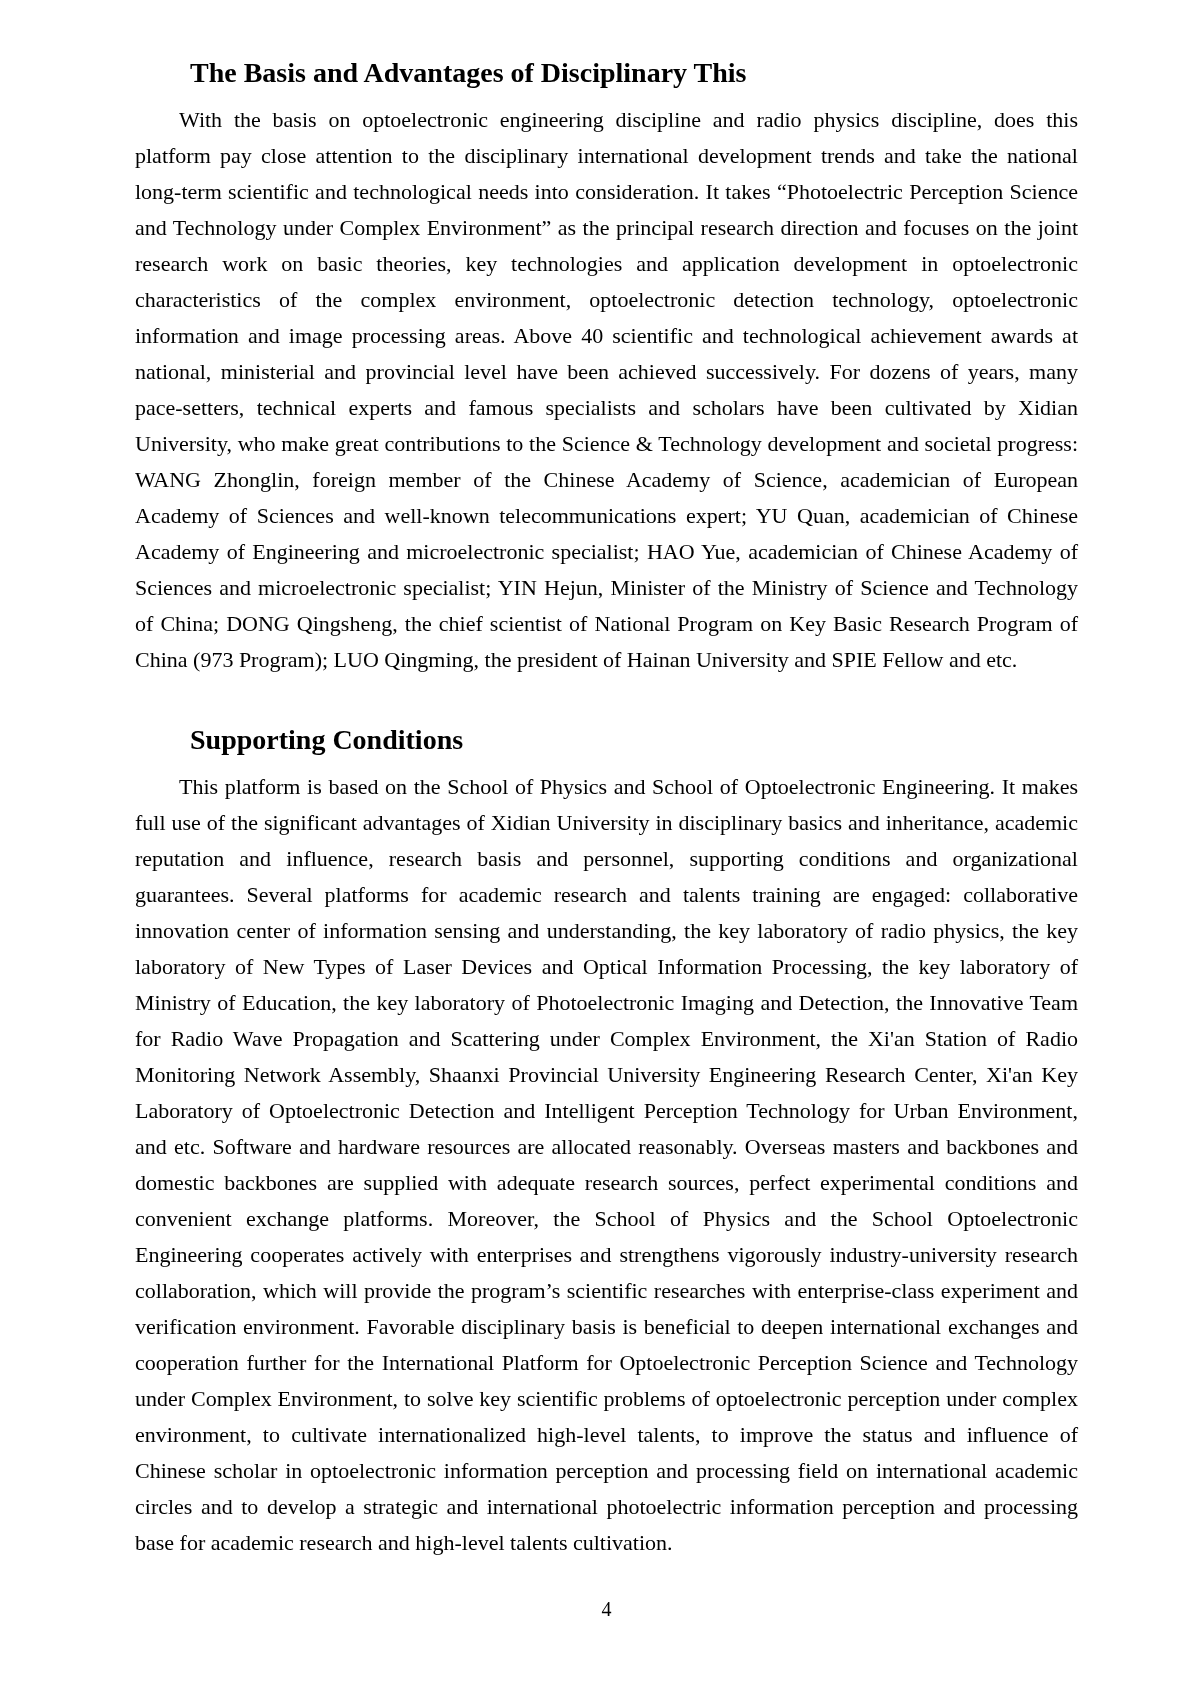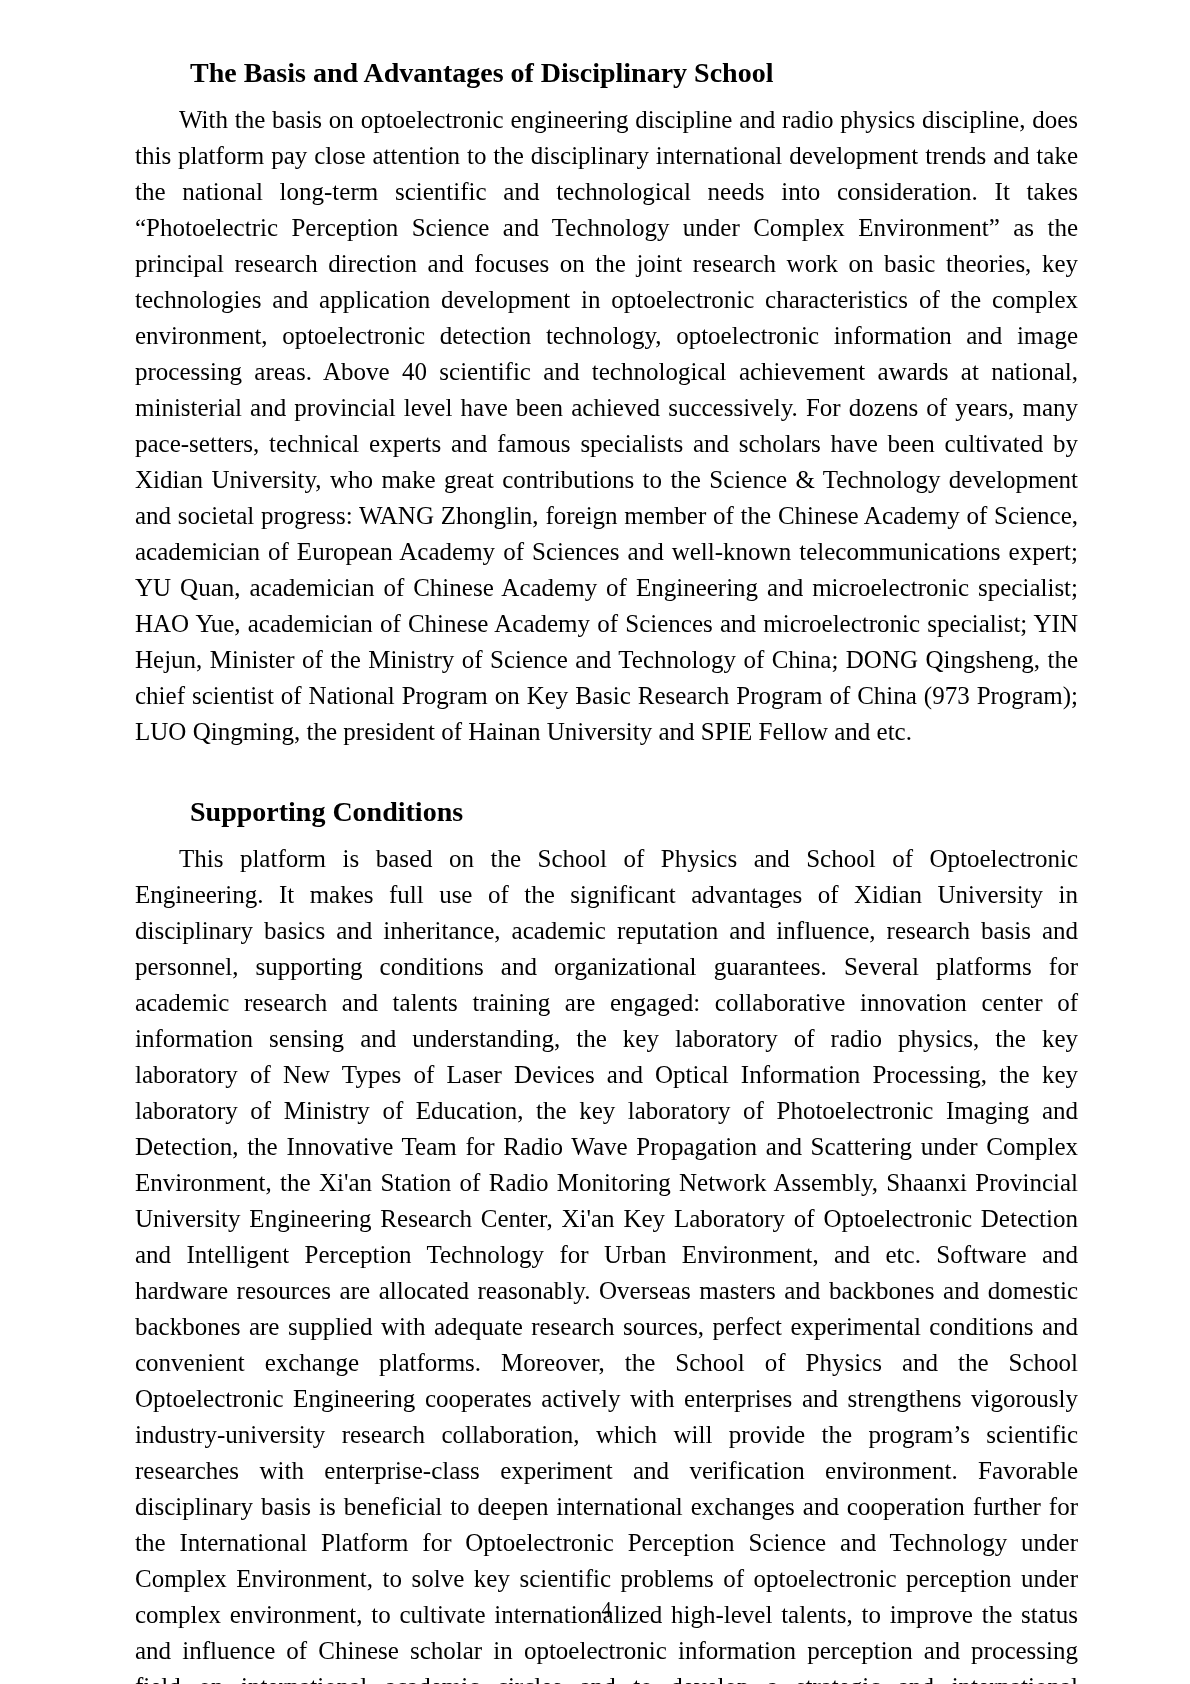--- a/index.html
+++ b/index.html
@@ -32,21 +32,21 @@
   .section-heading {
     font-size: 28px;
     font-weight: 700;
     line-height: 32px;
     margin: 0 0 0 55px;
     padding: 0;
     font-family: "Liberation Serif", serif;
     color: #000000;
   }
   .section-paragraph {
-    font-size: 25px;
+    font-size: 22px;
     line-height: 36px;
     text-align: justify;
     text-indent: 44px;
     margin: 13px 0 0 0;
     padding: 0;
     color: #000000;
   }
   .section + .section {
     margin-top: 46px;
   }
@@ -62,21 +62,21 @@
     color: #000000;
   }
 </style>
 </head>
 <body>
 
 <div class="page">
   <div class="content">
 
     <div class="section">
-      <h2 class="section-heading">The Basis and Advantages of Disciplinary School</h2>
+      <h2 class="section-heading">The Basis and Advantages of Disciplinary This</h2>
       <p class="section-paragraph">With the basis on optoelectronic engineering discipline and radio physics discipline, does this platform pay close attention to the disciplinary international development trends and take the national long-term scientific and technological needs into consideration. It takes “Photoelectric Perception Science and Technology under Complex Environment” as the principal research direction and focuses on the joint research work on basic theories, key technologies and application development in optoelectronic characteristics of the complex environment, optoelectronic detection technology, optoelectronic information and image processing areas. Above 40 scientific and technological achievement awards at national, ministerial and provincial level have been achieved successively. For dozens of years, many pace-setters, technical experts and famous specialists and scholars have been cultivated by Xidian University, who make great contributions to the Science &amp; Technology development and societal progress: WANG Zhonglin, foreign member of the Chinese Academy of Science, academician of European Academy of Sciences and well-known telecommunications expert; YU Quan, academician of Chinese Academy of Engineering and microelectronic specialist; HAO Yue, academician of Chinese Academy of Sciences and microelectronic specialist; YIN Hejun, Minister of the Ministry of Science and Technology of China; DONG Qingsheng, the chief scientist of National Program on Key Basic Research Program of China (973 Program); LUO Qingming, the president of Hainan University and SPIE Fellow and etc.</p>
     </div>
 
     <div class="section">
       <h2 class="section-heading">Supporting Conditions</h2>
       <p class="section-paragraph">This platform is based on the School of Physics and School of Optoelectronic Engineering. It makes full use of the significant advantages of Xidian University in disciplinary basics and inheritance, academic reputation and influence, research basis and personnel, supporting conditions and organizational guarantees. Several platforms for academic research and talents training are engaged: collaborative innovation center of information sensing and understanding, the key laboratory of radio physics, the key laboratory of New Types of Laser Devices and Optical Information Processing, the key laboratory of Ministry of Education, the key laboratory of Photoelectronic Imaging and Detection, the Innovative Team for Radio Wave Propagation and Scattering under Complex Environment, the Xi'an Station of Radio Monitoring Network Assembly, Shaanxi Provincial University Engineering Research Center, Xi'an Key Laboratory of Optoelectronic Detection and Intelligent Perception Technology for Urban Environment, and etc. Software and hardware resources are allocated reasonably. Overseas masters and backbones and domestic backbones are supplied with adequate research sources, perfect experimental conditions and convenient exchange platforms. Moreover, the School of Physics and the School Optoelectronic Engineering cooperates actively with enterprises and strengthens vigorously industry-university research collaboration, which will provide the program’s scientific researches with enterprise-class experiment and verification environment. Favorable disciplinary basis is beneficial to deepen international exchanges and cooperation further for the International Platform for Optoelectronic Perception Science and Technology under Complex Environment, to solve key scientific problems of optoelectronic perception under complex environment, to cultivate internationalized high-level talents, to improve the status and influence of Chinese scholar in optoelectronic information perception and processing field on international academic circles and to develop a strategic and international photoelectric information perception and processing base for academic research and high-level talents cultivation.</p>
     </div>
 
   </div>
 

